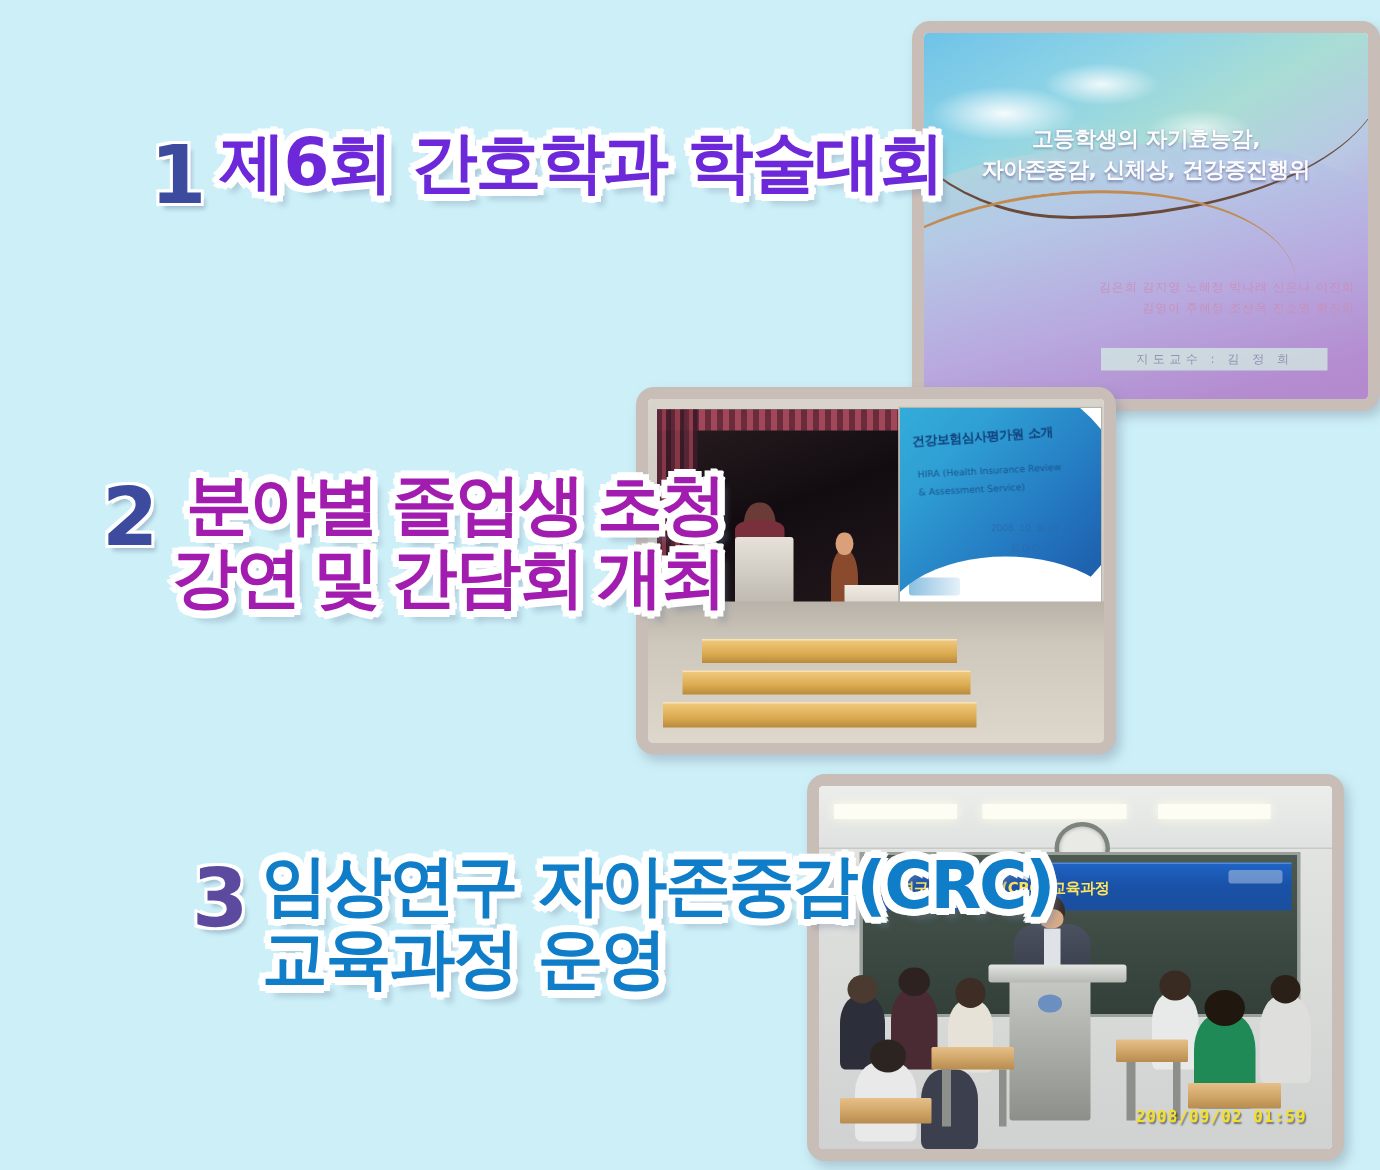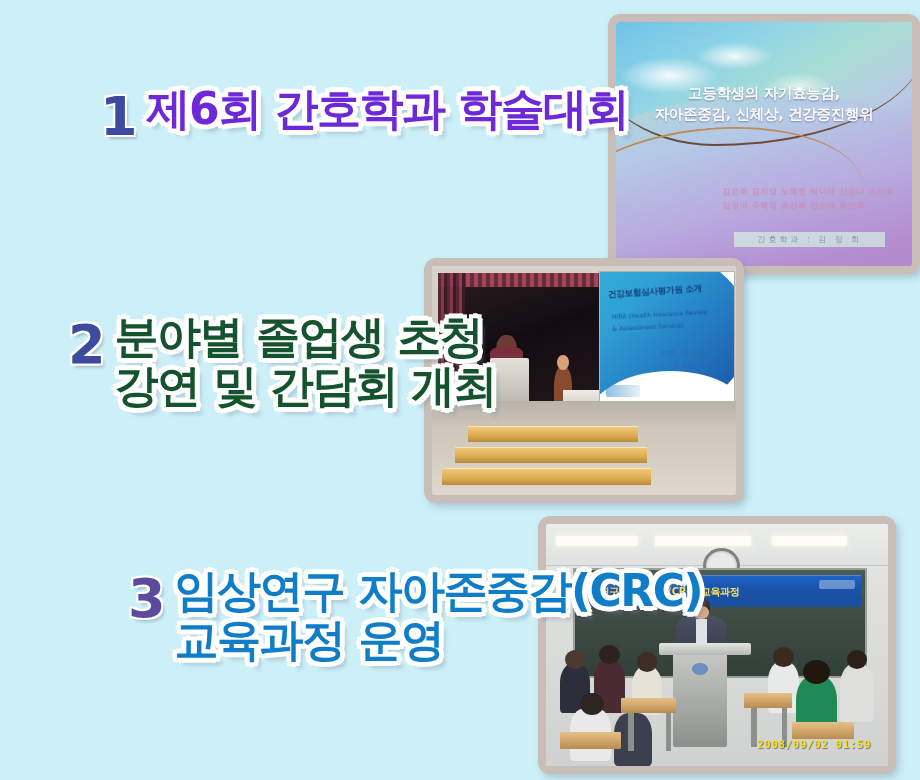--- a/index.html
+++ b/index.html
@@ -70,21 +70,21 @@
   }
 
   
   #item-1          { left: 100px;  top: 84px; }
   #item-1 .item-number { color: #3d4b9e; }
   #item-1 .item-text   { color: #6d28d9; }
 
   
   #item-2          { left: 68px;   top: 312px; }
   #item-2 .item-number { color: #3d4b9e; }
-  #item-2 .item-text   { color: #14532d; text-align: left; }
+  #item-2 .item-text   { color: #a21caf; text-align: right; font-family: Liberation Serif, serif; }
 
   
   #item-3          { left: 128px;  top: 566px; }
   #item-3 .item-number { color: #5b4a9e; }
   #item-3 .item-text   { color: #0f7dc8; text-align: left; }
 
   
   .photo {
     position: absolute;
     border-radius: 12px;
@@ -146,30 +146,29 @@
     font-size: 14.5px;
     line-height: 1.45;
     letter-spacing: -0.3px;
     white-space: pre-line;
     text-shadow: 0 1px 2px rgba(60,50,110,0.55), 0 0 5px rgba(255,255,255,0.35);
     opacity: 0.95;
   }
   .ps-names {
     position: absolute;
     left: 36%; right: 3%; top: 67%;
-    text-align: left;
+    text-align: right;
     color: #c98fb8;
     font-family: "DejaVu Sans", sans-serif;
     font-size: 8px;
     line-height: 1.75;
     letter-spacing: 0.6px;
     white-space: pre-line;
     filter: blur(0.35px);
     opacity: 0.88;
-    font-weight: bold;
   }
   .ps-advisor {
     position: absolute;
     left: 40%; right: 9%; top: 86%;
     text-align: center;
     background: rgba(214,240,226,0.72);
     color: #8f93b0;
     font-family: "DejaVu Sans", sans-serif;
     font-size: 8px;
     letter-spacing: 3px;
@@ -473,21 +472,21 @@
   <div class="photo" id="photo-1">
     <div class="photo-inner">
       <div class="ps-sky"></div>
       <div class="ps-lower"></div>
       <div class="ps-curve-dark"></div>
       <div class="ps-curve-tan"></div>
       <div class="ps-title">고등학생의 자기효능감,
 자아존중감, 신체상, 건강증진행위</div>
       <div class="ps-names">김은희  김지영  노혜정  박나래  신은나  이진희
 김영아  주혜정  조선옥  진소영  황진희</div>
-      <div class="ps-advisor">간호학과 : 김 정 희</div>
+      <div class="ps-advisor">지도교수 : 김 정 희</div>
     </div>
   </div>
 
   <div class="photo" id="photo-2">
     <div class="photo-inner">
       <div class="aud-wall"></div>
       <div class="aud-stage-back"></div>
       <div class="aud-valance"></div>
       <div class="aud-curtain-l"></div>
       <div class="aud-curtain-r"></div>

